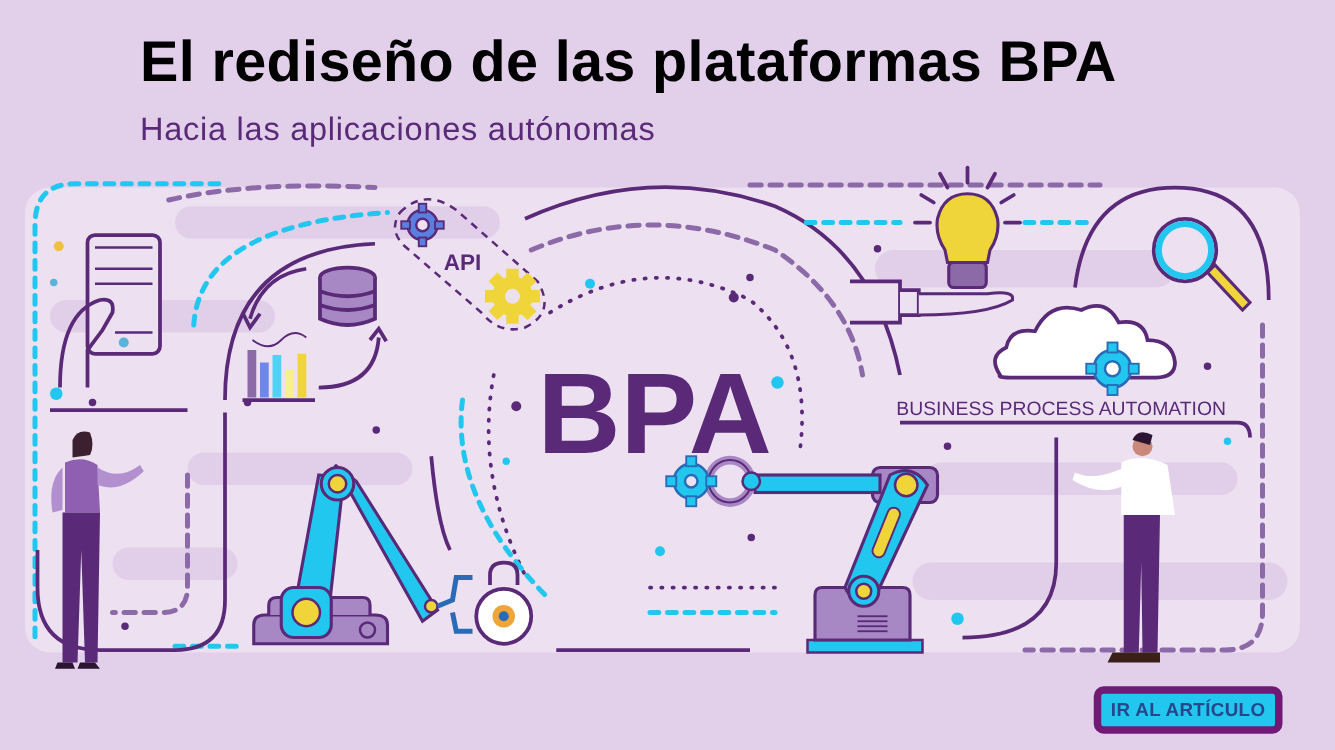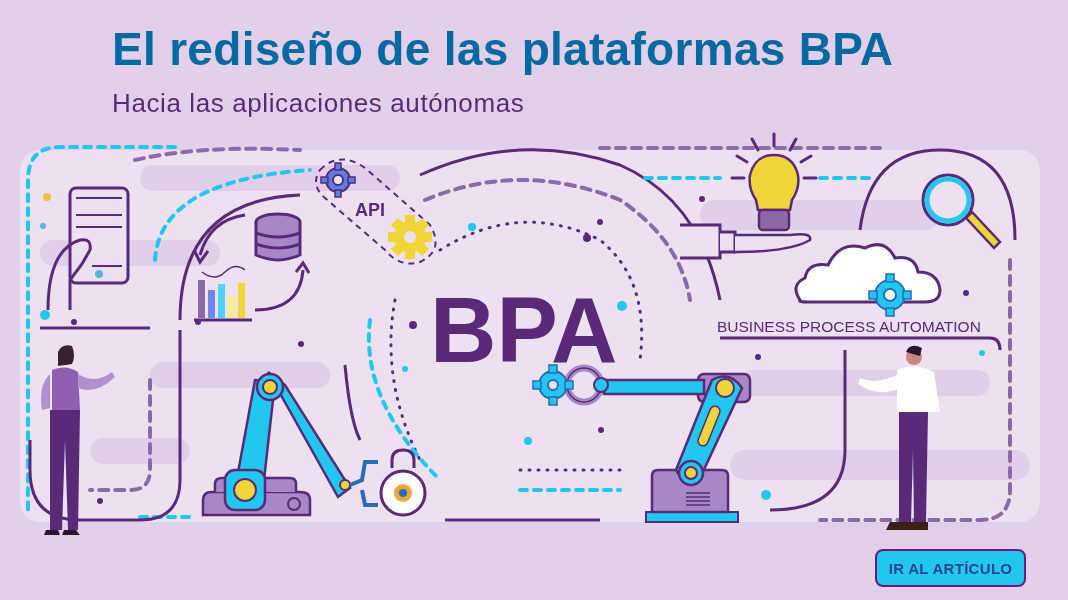--- a/index.html
+++ b/index.html
@@ -1,20 +1,20 @@
 <!DOCTYPE html>
 <html><head>
 <meta charset="utf-8">
 <style>
   html, body { margin:0; padding:0; }
   body { width:1068px; height:600px; overflow:hidden; background:#e2cfe9; font-family:"Liberation Sans", sans-serif; position:relative; }
-  .title { position:absolute; left:112px; top:22px; margin:0; font-size:46px; font-weight:bold; color:#0369a1; letter-spacing:0.3px; white-space:nowrap; }
+  .title { position:absolute; left:112px; top:22px; margin:0; font-size:46px; font-weight:bold; color:#000000; letter-spacing:0.3px; white-space:nowrap; }
   .subtitle { position:absolute; left:112px; top:88px; margin:0; font-size:26px; color:#5a2a78; letter-spacing:0.6px; white-space:nowrap; }
   .art { position:absolute; left:0; top:0; width:1068px; height:600px; }
-  .cta { position:absolute; left:875px; top:549px; width:151px; height:38px; border:2px solid #701a75; border-radius:8px; background:#22c7ef; color:#28468c; font-weight:bold; font-size:15px; letter-spacing:0.3px; display:flex; align-items:center; justify-content:center; box-sizing:border-box; cursor:pointer; }
+  .cta { position:absolute; left:875px; top:549px; width:151px; height:38px; border:6px solid #701a75; border-radius:8px; background:#22c7ef; color:#28468c; font-weight:bold; font-size:15px; letter-spacing:0.3px; display:flex; align-items:center; justify-content:center; box-sizing:border-box; cursor:pointer; }
   .bpa-text { font-family:"Liberation Sans", sans-serif; font-weight:bold; }
 </style>
 </head>
 <body>
 
 <h1 class="title">El rediseño de las plataformas BPA</h1>
 <p class="subtitle">Hacia las aplicaciones autónomas</p>
 
 <svg class="art" viewBox="0 0 1068 600" xmlns="http://www.w3.org/2000/svg">
 

